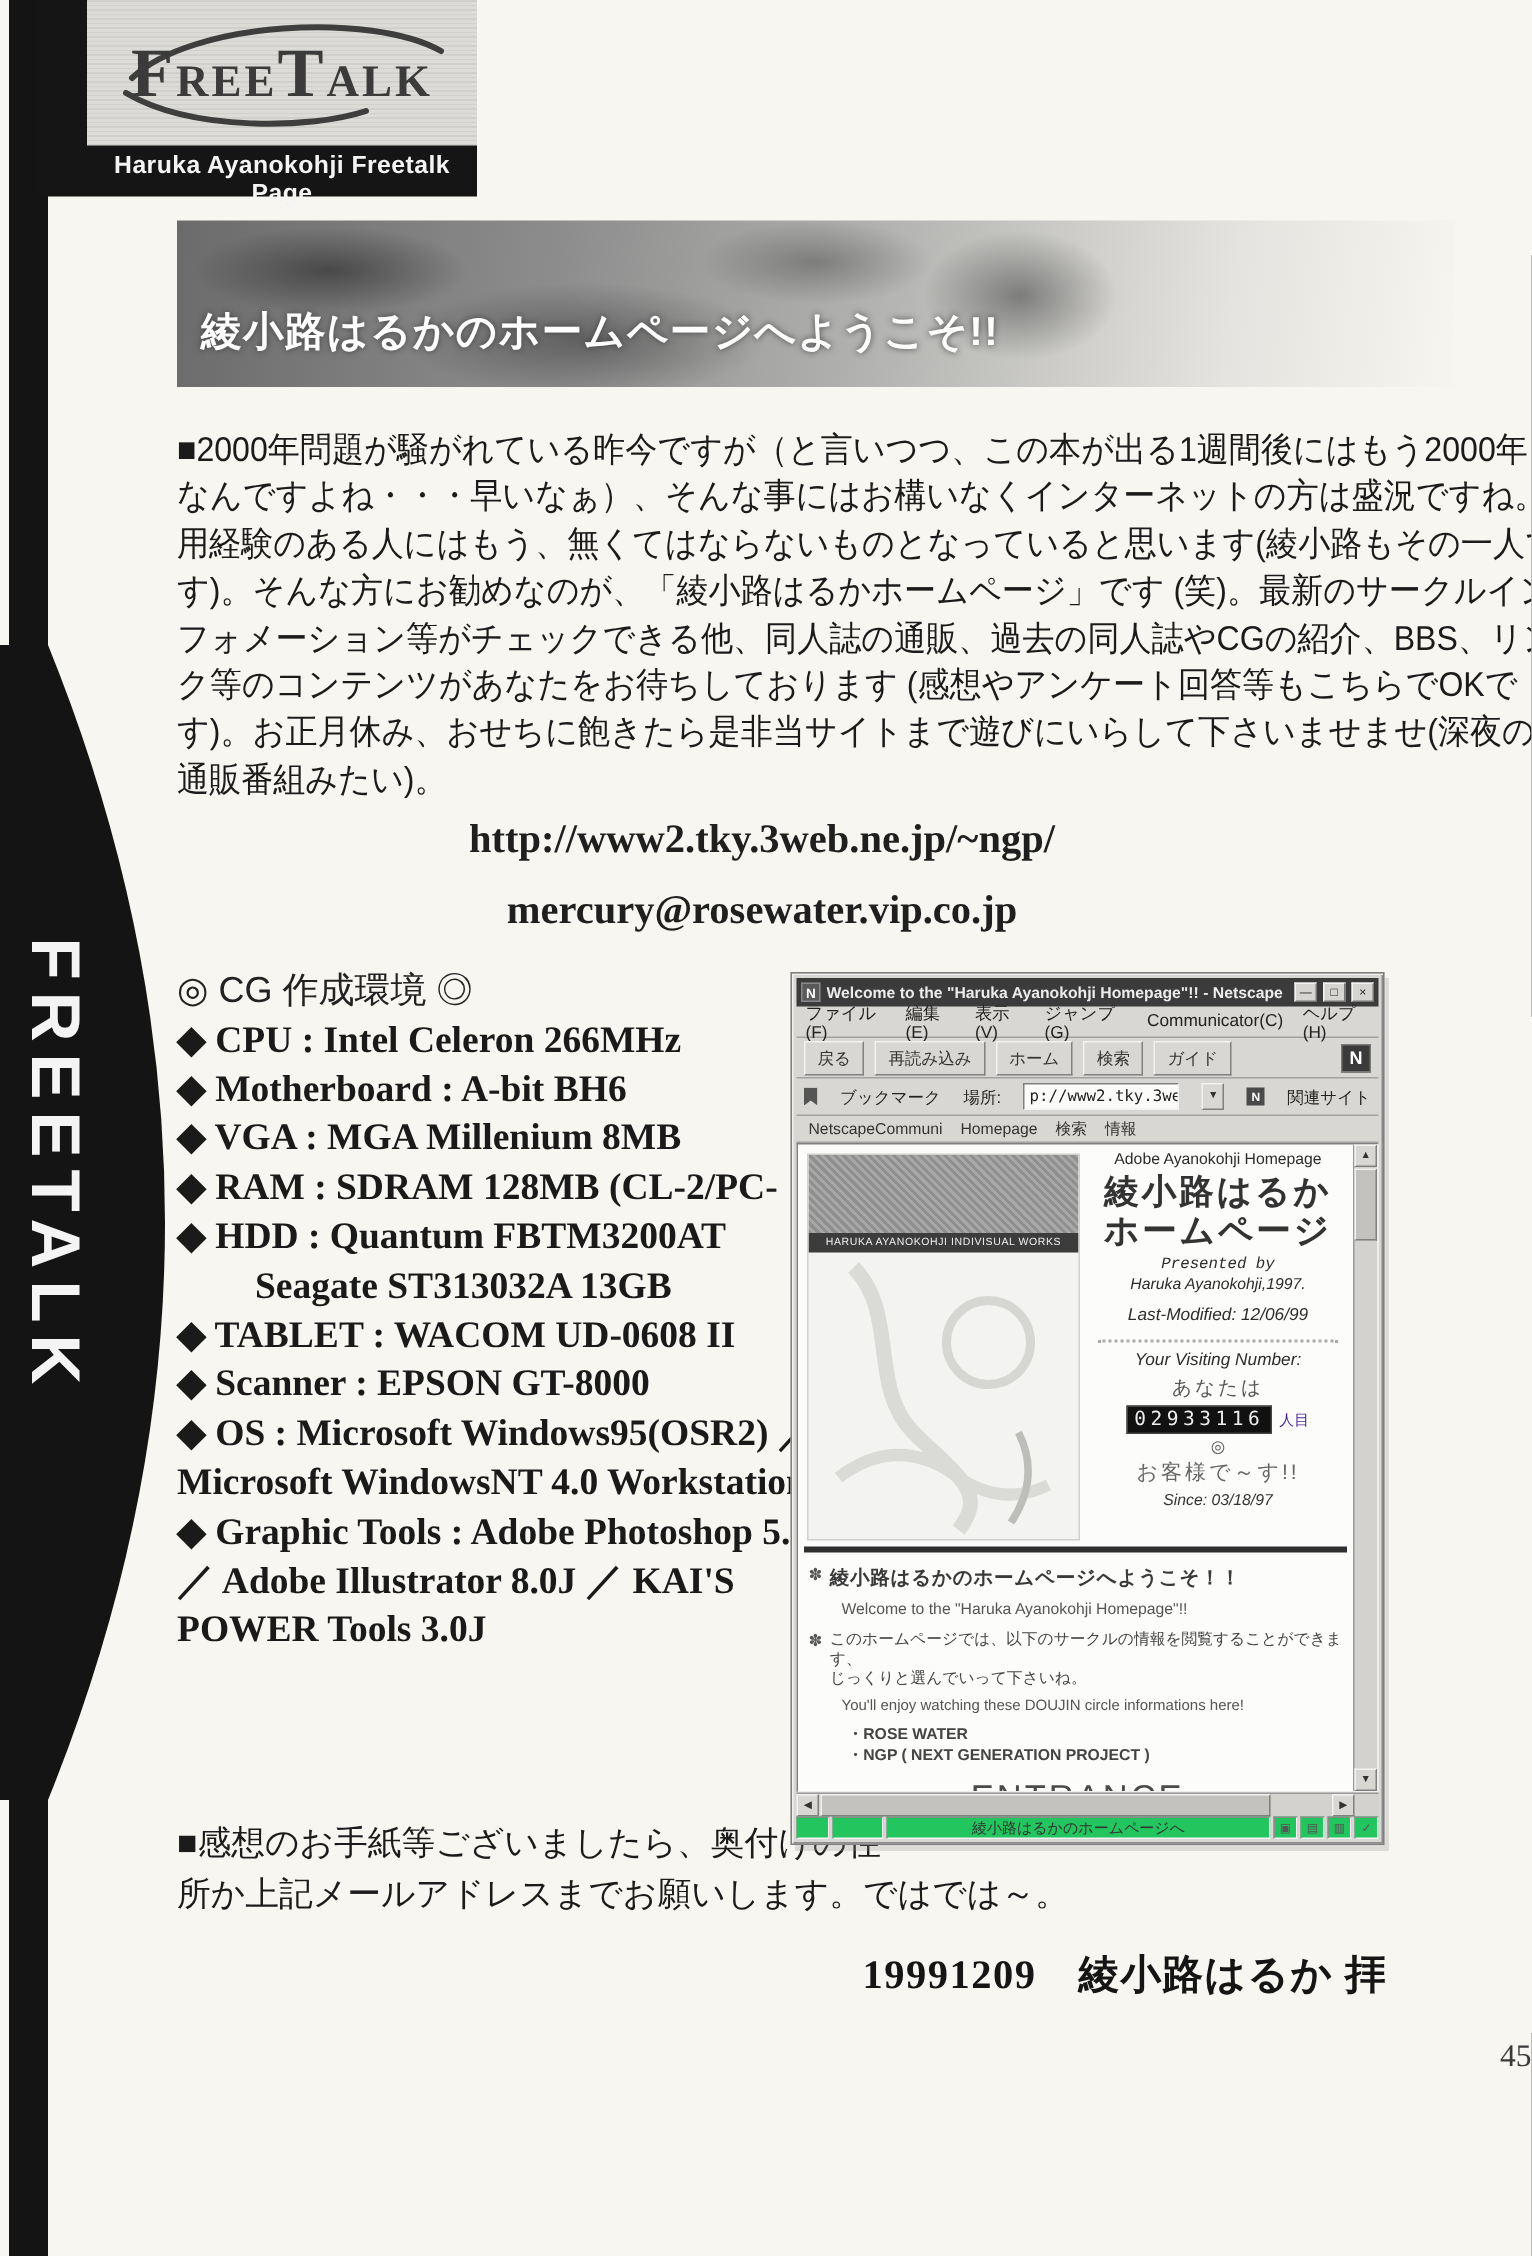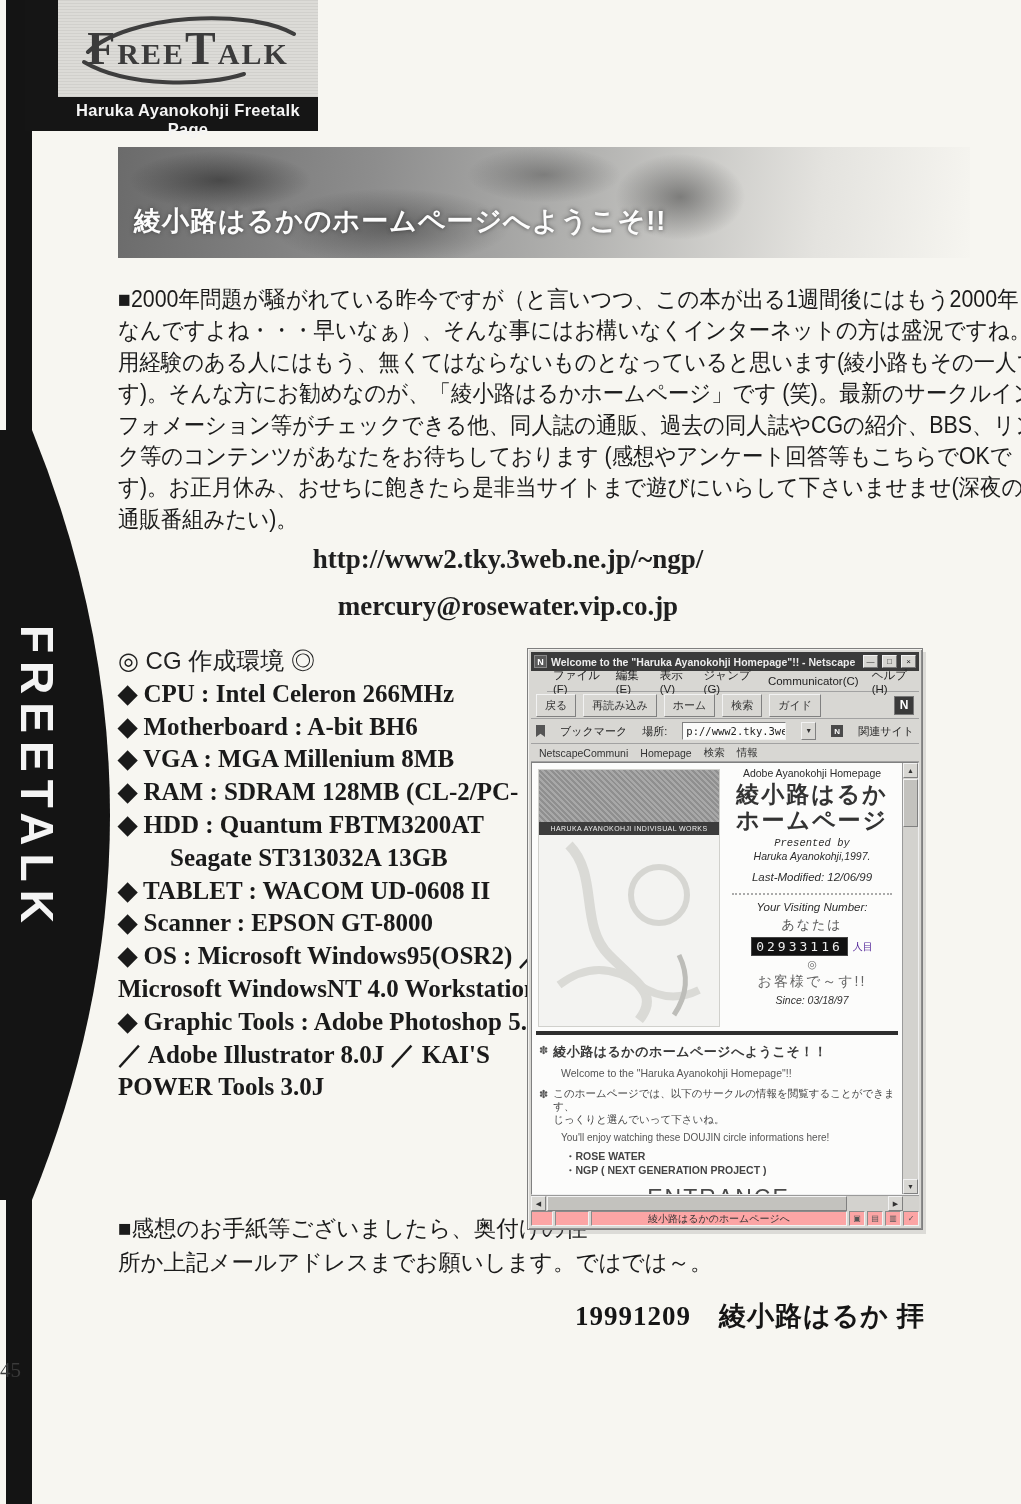--- a/index.html
+++ b/index.html
@@ -43,36 +43,36 @@
         font-family:"Liberation Serif",serif;font-weight:bold;font-size:27px;line-height:47px;color:#1f1f1f;}
   .specs{position:absolute;left:118px;top:645px;width:414px;font-family:"Liberation Serif",serif;
         font-weight:bold;font-size:25px;line-height:32.8px;color:#1a1a1a;}
   .specs div{white-space:nowrap;}
   .specs .jp-heading{font-family:"Liberation Sans",sans-serif;font-weight:500;font-size:24px;color:#222;}
   .specs .indent{padding-left:52px;}
   .outro{position:absolute;left:118px;top:1212px;font-size:22.5px;line-height:34px;color:#1b1b1b;}
   .outro div{white-space:nowrap;}
   .signature{position:absolute;left:575px;top:1298px;font-family:"Liberation Serif",serif;
         font-weight:bold;font-size:27px;letter-spacing:1px;color:#151515;white-space:nowrap;}
-  .page-number{position:absolute;left:0;width:100%;top:1358px;text-align:left;
+  .page-number{position:absolute;left:0;width:100%;top:1358px;text-align:right;
         font-family:"Liberation Serif",serif;font-size:21px;color:#3a3a3a;}
 
   
   .browser{position:absolute;left:527px;top:648px;width:396px;height:582px;background:#d8d7d3;
         border:1px solid #7f7f7f;box-sizing:border-box;
         box-shadow:inset 1px 1px 0 #f2f1ee, inset -1px -1px 0 #8c8c8c, 3px 4px 0 rgba(140,140,140,0.25);
         font-family:"Liberation Sans",sans-serif;color:#222;}
   .titlebar{position:absolute;left:3px;right:3px;top:3px;height:19px;background:#3b3b3b;display:flex;
         align-items:center;gap:4px;padding:0 3px;box-sizing:border-box;}
   .titlebar .ttl{flex:1;color:#ececec;font-size:10.5px;font-weight:bold;white-space:nowrap;overflow:hidden;}
   .ns-ico{width:13px;height:13px;background:#5a5a5a;border:1px solid #888;color:#fff;font-size:9px;
         font-weight:bold;display:flex;align-items:center;justify-content:center;box-sizing:border-box;}
   .winbtn{width:15px;height:13px;background:#d6d5d1;border:1px solid;border-color:#f2f2f2 #777 #777 #f2f2f2;
         font-size:8px;line-height:11px;text-align:center;color:#222;box-sizing:border-box;}
-  .menubar{position:absolute;left:19px;right:3px;top:22px;height:21px;display:flex;align-items:center;
+  .menubar{position:absolute;left:3px;right:3px;top:22px;height:21px;display:flex;align-items:center;
         gap:13px;padding:0 6px;font-size:11.5px;border-bottom:1px solid #a2a2a2;box-sizing:border-box;}
   .toolbar{position:absolute;left:3px;right:3px;top:43px;height:27px;display:flex;align-items:center;
         gap:7px;padding:0 5px;border-bottom:1px solid #a2a2a2;box-sizing:border-box;}
   .tbtn{font-size:11px;padding:3px 8px;background:#d8d7d3;border:1px solid;
         border-color:#f2f2f2 #808080 #808080 #f2f2f2;color:#333;}
   .nslogo{margin-left:auto;width:20px;height:19px;background:#3a3a3a;color:#fff;font-weight:bold;
         font-size:12px;display:flex;align-items:center;justify-content:center;border:1px solid #777;box-sizing:border-box;}
   .locbar{position:absolute;left:3px;right:3px;top:70px;height:25px;display:flex;align-items:center;
         gap:15px;padding:0 5px;font-size:11px;border-bottom:1px solid #a2a2a2;box-sizing:border-box;}
   .bkm-ico{width:9px;height:12px;background:#555;clip-path:polygon(0 0,100% 0,100% 100%,50% 72%,0 100%);}
@@ -131,21 +131,21 @@
   .entrance{font-size:23px;letter-spacing:2px;color:#4a4a4a;border-bottom:2px dotted #888;}
   .hscroll{position:absolute;left:3px;right:3px;bottom:18px;height:16px;background:#d3d2ce;
         border-top:1px solid #9a9a9a;box-sizing:border-box;}
   .hbtn{position:absolute;top:0;width:15px;height:15px;background:#d8d7d3;border:1px solid;
         border-color:#f2f2f2 #808080 #808080 #f2f2f2;font-size:7px;text-align:center;line-height:13px;
         color:#333;box-sizing:border-box;}
   .hthumb{position:absolute;left:16px;top:0;width:300px;height:15px;background:#c3c2be;border:1px solid;
         border-color:#f2f2f2 #808080 #808080 #f2f2f2;box-sizing:border-box;}
   .statusbar{position:absolute;left:3px;right:3px;bottom:3px;height:15px;display:flex;gap:2px;
         font-size:10px;align-items:stretch;}
-  .seg{border:1px solid;border-color:#8b8b8b #f2f2f2 #f2f2f2 #8b8b8b;background:#fca5a5;display:flex;
+  .seg{border:1px solid;border-color:#8b8b8b #f2f2f2 #f2f2f2 #8b8b8b;background:#22c55e;display:flex;
         align-items:center;justify-content:center;color:#333;box-sizing:border-box;}
   .seg.a{width:22px;} .seg.b{width:34px;}
   .seg.main{flex:1;white-space:nowrap;overflow:hidden;font-size:10px;}
   .seg.ico{width:16px;font-size:8px;color:#555;}
 </style>
 </head>
 <body>
 
 <div class="page">
 

